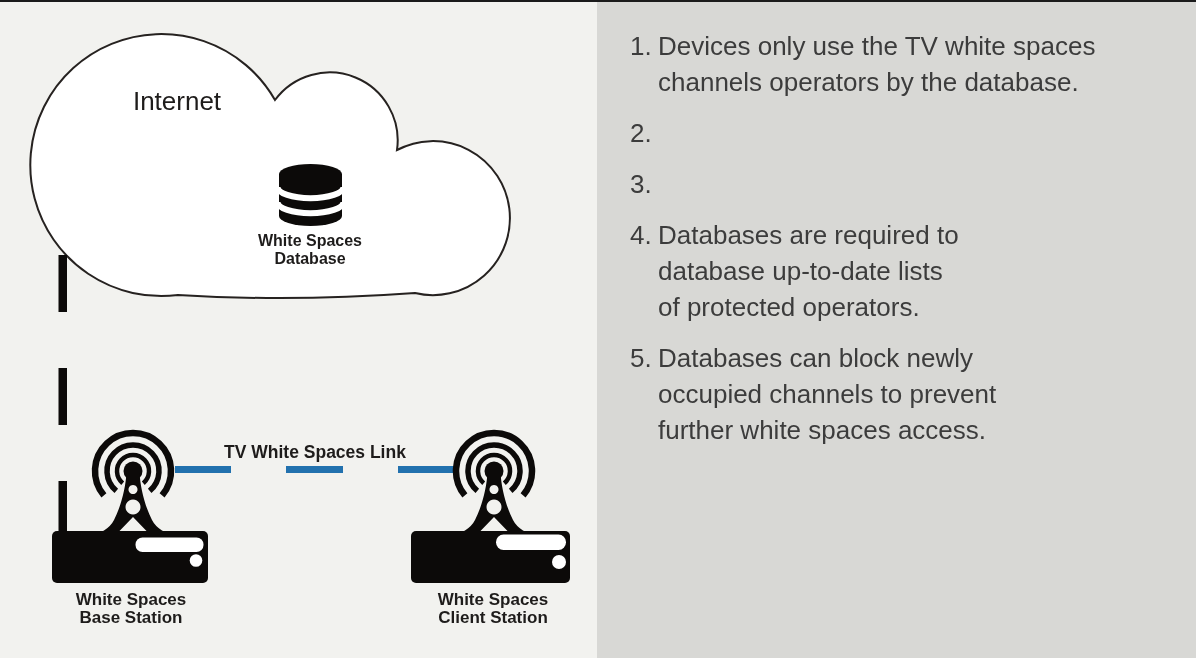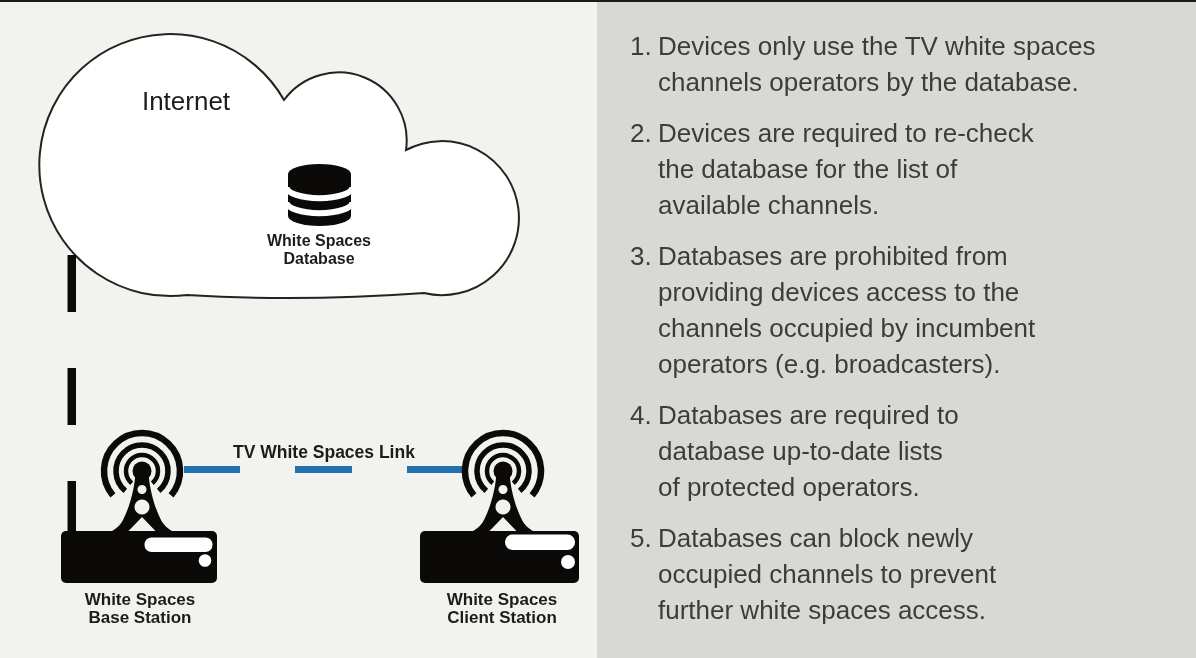--- a/index.html
+++ b/index.html
@@ -8,21 +8,21 @@
     width:1196px;height:658px;
     overflow:hidden;
     font-family:"Liberation Sans","DejaVu Sans",sans-serif;
     background:#f2f2ef;
   }
   .top-border{
     position:absolute;top:0;left:0;width:1196px;height:2px;
     background:#1b1b1b;z-index:5;
   }
   .left-panel{
-    position:absolute;top:0;left:16px;width:597px;height:658px;
+    position:absolute;top:0;left:7px;width:597px;height:658px;
     background:#f2f2ef;
   }
   .left-panel svg{display:block;}
   .right-panel{
     position:absolute;top:0;left:597px;width:599px;height:658px;
     background:#d8d8d5;
     box-sizing:border-box;
     padding:28px 12px 0 33px;
     color:#3c3c3c;
   }
@@ -128,30 +128,23 @@
 
   <div class="right-panel">
     <ol class="rules">
       <li class="rule">
         <span class="num">1.</span>
         <div class="lines">Devices only use the TV white spaces
 channels operators by the database.</div>
       </li>
       <li class="rule">
         <span class="num">2.</span>
-        <div class="lines">Devices are required to re-check
-the database for the list of
-available channels.</div>
       </li>
       <li class="rule">
         <span class="num">3.</span>
-        <div class="lines">Databases are prohibited from
-providing devices access to the
-channels occupied by incumbent
-operators (e.g. broadcasters).</div>
       </li>
       <li class="rule">
         <span class="num">4.</span>
         <div class="lines">Databases are required to
 database up-to-date lists
 of protected operators.</div>
       </li>
       <li class="rule">
         <span class="num">5.</span>
         <div class="lines">Databases can block newly

